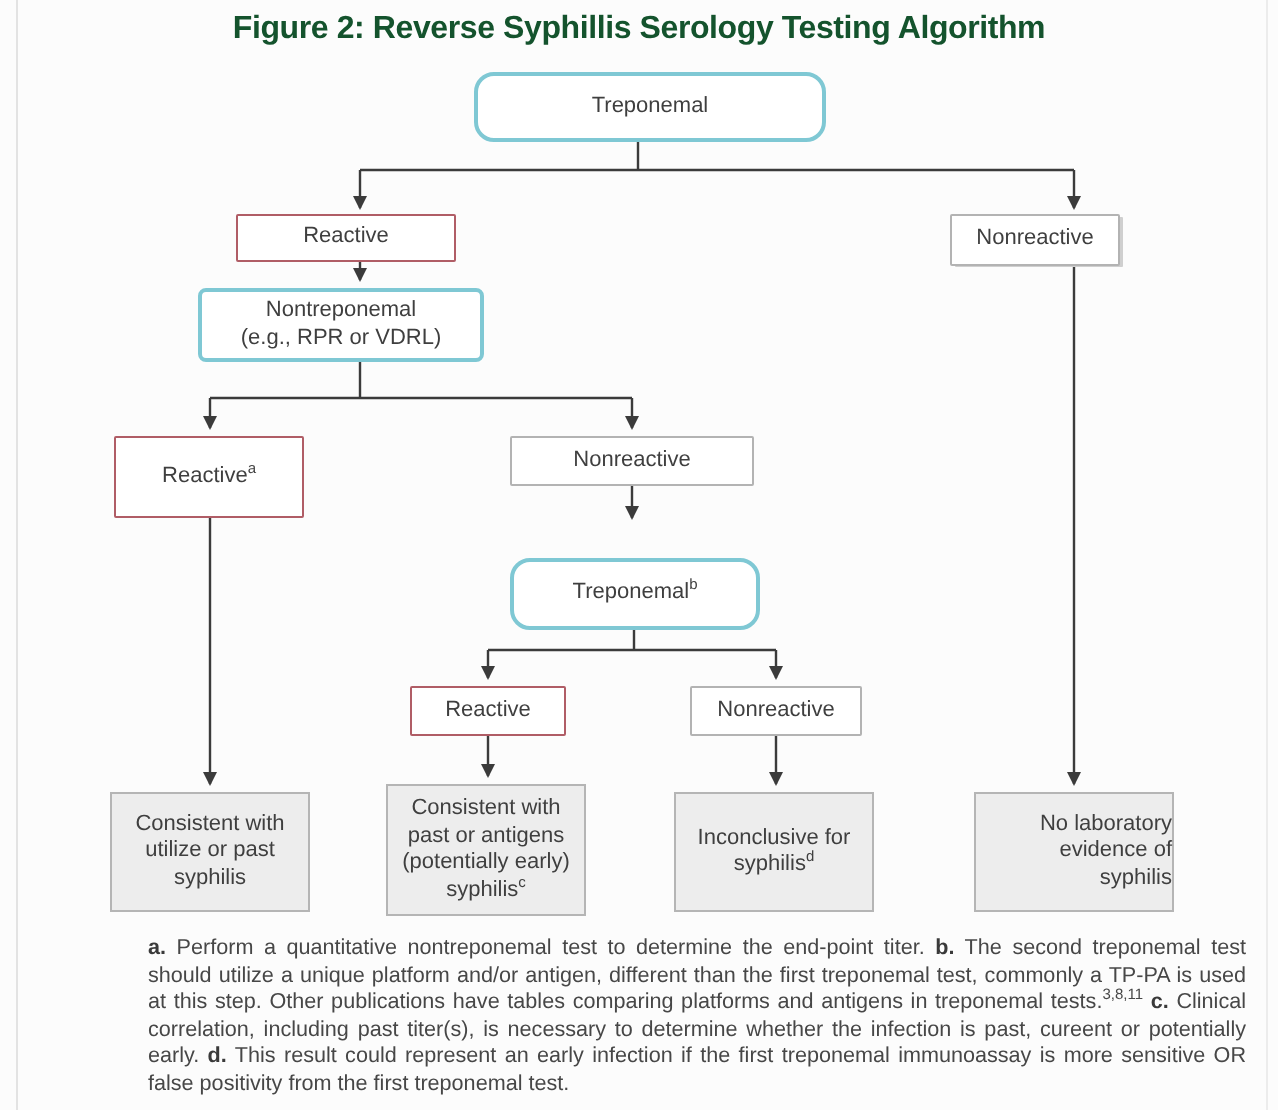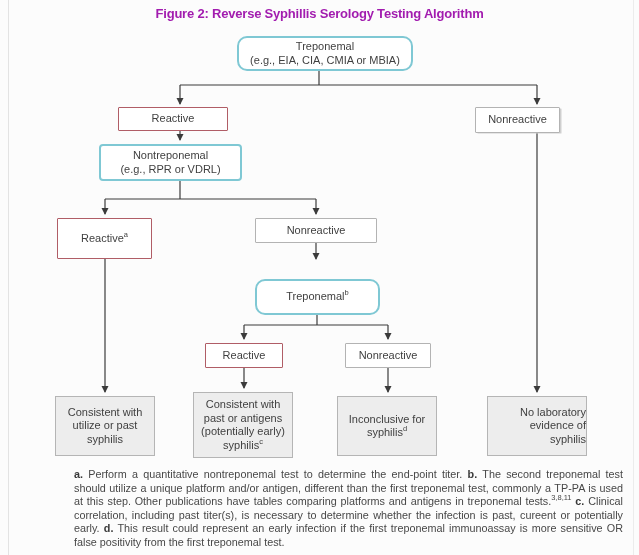--- a/index.html
+++ b/index.html
@@ -7,21 +7,21 @@
     width:639px;height:555px;position:relative;overflow:hidden;
     background:#fcfcfc;
     font-family:"Liberation Sans","DejaVu Sans",sans-serif;
     color:#3f3f3f;
   }
   .page-edge{position:absolute;top:0;bottom:0;width:1px;background:#e3e3e3;}
   .edge-left{left:8px;}
   .edge-right{left:633px;background:#ececec;}
   .title{
     position:absolute;top:6px;left:0;width:639px;text-align:center;
-    font-size:13px;font-weight:700;color:#a21caf;letter-spacing:-0.2px;
+    font-size:16px;font-weight:700;color:#14532d;letter-spacing:-0.2px;
   }
   .node{
     position:absolute;box-sizing:border-box;background:#ffffff;
     display:flex;flex-direction:column;align-items:center;justify-content:center;
     font-size:11px;line-height:13.5px;text-align:center;color:#3f3f3f;
   }
   .teal{border:2px solid #7fc8d4;border-radius:10px;}
   .teal-sq{border:2px solid #7fc8d4;border-radius:4px;}
   .red{border:1.5px solid #b05d66;border-radius:1px;}
   .gray{border:1px solid #b3b3b3;border-radius:1px;}
@@ -68,21 +68,20 @@
     <path d="M244,325 V339" marker-end="url(#arr)"></path>
     <path d="M388,325 V339" marker-end="url(#arr)"></path>
     <path d="M244,368 V388" marker-end="url(#arr)"></path>
     <path d="M388,368 V392" marker-end="url(#arr)"></path>
     <path d="M537,132 V392" marker-end="url(#arr)"></path>
   </g>
 </svg>
 
 <div class="node teal" style="left:237px;top:36px;width:176px;height:35px;">
   <div>Treponemal</div>
-  <div>(e.g., EIA, CIA, CMIA or MBIA)</div>
 </div>
 
 <div class="node red" style="left:118px;top:107px;width:110px;height:24px;">
   <div>Reactive</div>
 </div>
 
 <div class="node gray shadow-r" style="left:475px;top:107px;width:85px;height:26px;">
   <div>Nonreactive</div>
 </div>
 

